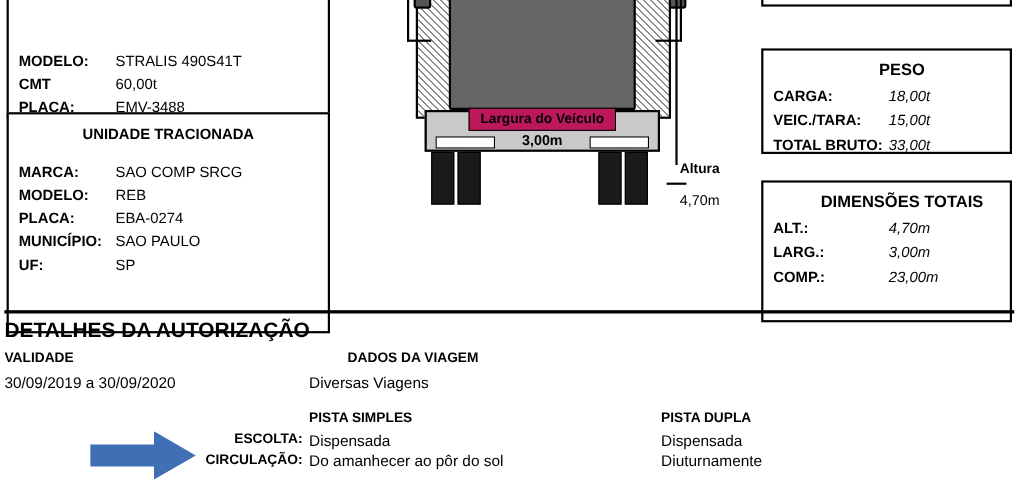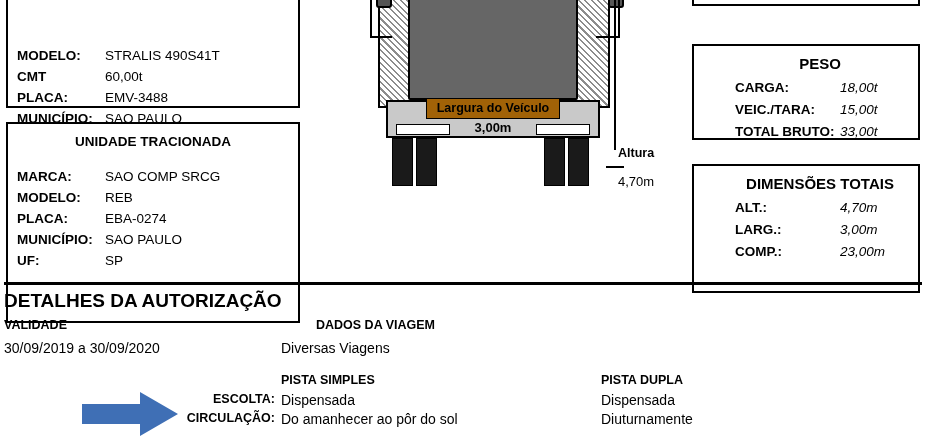--- a/index.html
+++ b/index.html
@@ -20,21 +20,21 @@
   
   .box {
     border: 2px solid #000;
     background: #fff;
   }
   #veiculo-tracionador-box {
     left: 6px; top: -40px; width: 294px; height: 148px;
     border-bottom: 2px solid #000;
   }
   #unidade-tracionada-box {
-    left: 6px; top: 122px; width: 294px; height: 201px;
+    left: 6px; top: 102px; width: 294px; height: 201px;
   }
   .box-title {
     text-align: center;
     font-weight: bold;
     font-size: 13.5px;
     padding-top: 10px;
     padding-bottom: 8px;
   }
   .kv-list {
     padding: 0 0 0 9px;
@@ -71,21 +71,20 @@
     padding-top: 9px;
     padding-bottom: 8px;
     margin-left: 28px;
   }
   .rkv-list { padding-left: 9px; }
   .rkv-row {
     display: flex;
     align-items: baseline;
     height: 22px;
     font-size: 13.5px;
-    margin-left: 32px;
   }
   .rkv-key {
     width: 105px;
     font-weight: bold;
     white-space: nowrap;
   }
   .rkv-val { white-space: nowrap; font-style: italic; }
 
   
   #vehicle-diagram {
@@ -146,21 +145,21 @@
   #wheel1 { left: 62px; }
   #wheel2 { left: 86px; }
   #wheel3 { left: 214px; }
   #wheel4 { left: 238px; }
 
   #width-label {
     position: absolute;
     left: 96px; top: 158px;
     width: 134px;
     text-align: center;
-    background: #a16207;
+    background: #be185d;
     border: 1px solid #000;
     font-size: 12.5px;
     font-weight: bold;
     padding: 2px 0 3px;
   }
   #width-value {
     position: absolute;
     left: 96px; top: 180px;
     width: 134px;
     text-align: center;

